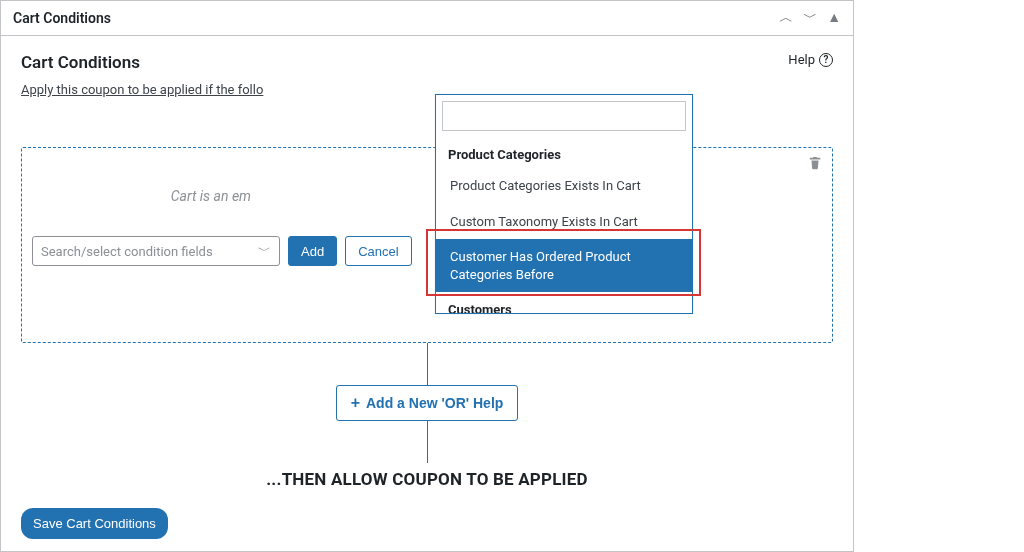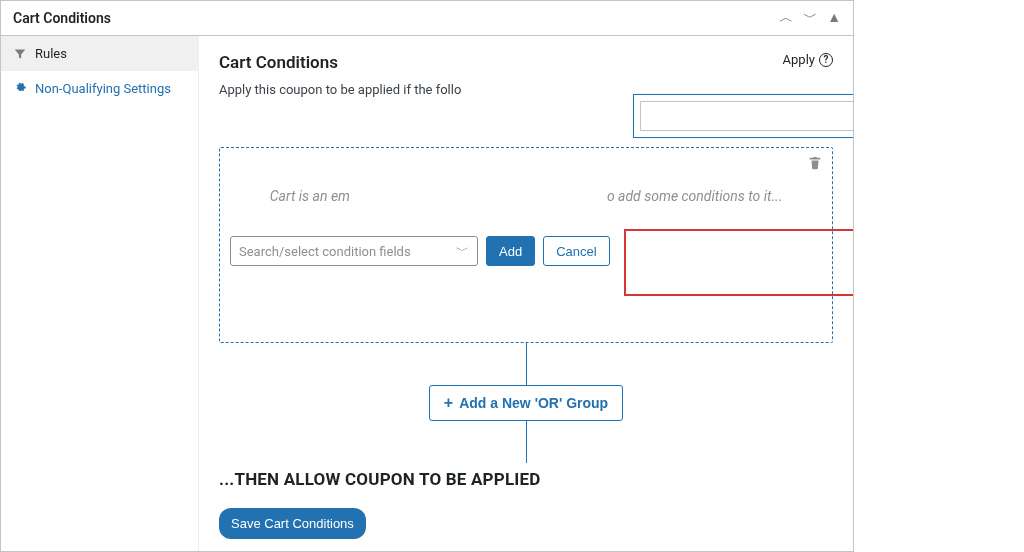--- a/index.html
+++ b/index.html
@@ -13,33 +13,33 @@
   .sidebar { width: 198px; border-right: 1px solid #eee; background: #fff; }
   .side-item { display: flex; align-items: center; gap: 8px; padding: 10px 12px; font-size: 13px; color: #2271b1; cursor: pointer; }
   .side-item.active { background: #f0f0f1; color: #1d2327; }
   .side-icon { width: 14px; display: inline-flex; justify-content: center; color: #787c82; }
   .side-item:not(.active) .side-icon { color: #2271b1; }
   .main { flex: 1; padding: 16px 20px 12px 20px; display: flex; flex-direction: column; position: relative; overflow: hidden; }
   .main-header { display: flex; justify-content: space-between; align-items: start; }
   .main-title { font-size: 17px; font-weight: 600; margin-bottom: 10px; }
   .help { color: #1d2327; font-size: 13px; display: flex; align-items: center; gap: 4px; cursor: pointer; }
   .help-icon { border: 1.4px solid #1d2327; border-radius: 50%; width: 14px; height: 14px; display: inline-flex; align-items: center; justify-content: center; font-size: 10px; font-weight: 600; }
-  .desc { font-size: 13px; color: #3c434a; margin-bottom: 50px; }
+  .desc { font-size: 13px; color: #3c434a; margin-bottom: 50px; text-decoration: underline; }
   .condition-box { border: 1px dashed #2271b1; border-radius: 2px; position: relative; padding: 40px 10px 76px 10px; text-align: center; }
   .placeholder-text { font-style: italic; color: #8c8f94; font-size: 14px; }
   .trash { position: absolute; top: 8px; right: 10px; color: #8c8f94; cursor: pointer; }
   .select-row { display: flex; gap: 8px; align-items: center; justify-content: flex-start; margin-top: 32px; }
   .select-wrap { position: relative; width: 248px; }
   .select-display { border: 1px solid #8c8f94; border-radius: 3px; height: 30px; display: flex; align-items: center; justify-content: space-between; padding: 0 8px; color: #8c8f94; font-size: 13px; background: #fff; cursor: pointer; }
   .btn { border: 1px solid #2271b1; color: #2271b1; background: #fff; border-radius: 3px; height: 30px; padding: 0 12px; font-size: 13px; cursor: pointer; }
   .btn.primary { background: #2271b1; color: #fff; border-color: #2271b1; }
   .connector { width: 1px; height: 42px; background: #2271b1; margin: 0 auto; }
   .or-btn-wrap { text-align: center; }
   .or-btn { border: 1px solid #2271b1; color: #2271b1; background: #fff; border-radius: 3px; padding: 8px 14px; font-size: 14px; font-weight: 600; cursor: pointer; display: inline-flex; align-items: center; gap: 6px; }
-  .then-text { text-align: left; font-weight: 700; font-size: 17px; margin-top: 6px; letter-spacing: 0.2px; }
+  .then-text { text-align: center; font-weight: 700; font-size: 17px; margin-top: 6px; letter-spacing: 0.2px; }
   .footer { margin-top: auto; padding-top: 14px; }
   .save-btn { background: #2271b1; color: #fff; border: none; border-radius: 12px; padding: 8px 12px; font-size: 13px; cursor: pointer; }
 
   
   .dropdown { position: absolute; left: 434px; top: 58px; width: 258px; background: #fff; border: 1px solid #2271b1; z-index: 10; box-shadow: 0 0 0 1px rgba(34,113,177,0.05); }
   .dropdown-search { padding: 6px 6px 6px 6px; }
   .dropdown-search input { width: 100%; height: 30px; border: 1px solid #c3c4c7; padding: 4px 6px; font-size: 13px; outline: none; }
   .dropdown-list { max-height: 176px; overflow-y: auto; position: relative; }
   .group-label { font-weight: 700; font-size: 13px; padding: 10px 12px 6px 12px; color: #1d2327; }
   .option { padding: 9px 14px; font-size: 13px; color: #3c434a; cursor: pointer; line-height: 1.35; }
@@ -58,47 +58,29 @@
 <div class="panel">
   <div class="panel-header">
     <div class="panel-title">Cart Conditions</div>
     <div class="panel-controls">
       <span>︿</span>
       <span>﹀</span>
       <span>▲</span>
     </div>
   </div>
   <div class="panel-body">
-    <div class="sidebar">
-      <div class="side-item active">
-        <span class="side-icon">
-          <svg width="12" height="12" viewBox="0 0 16 16" fill="currentColor">
-              <path d="M1 2h14l-5.5 6.5V14l-3-1.5V8.5L1 2z"></path>
-            </svg>
-        </span>
-        <span>Rules</span>
-      </div>
-      <div class="side-item">
-        <span class="side-icon">
-          <svg width="13" height="13" viewBox="0 0 16 16" fill="currentColor">
-              <path d="M8 5a3 3 0 100 6 3 3 0 000-6zM14.7 9l-1.4-.4a5.4 5.4 0 000-1.2l1.4-.4-.6-1.9-1.4.5a5.4 5.4 0 00-.8-.8l.5-1.4L10.5.8l-.9 1.2a5.4 5.4 0 00-1.2 0L7.5.8 5.6 1.4l.5 1.4a5.4 5.4 0 00-.8.8l-1.4-.5-.6 1.9 1.4.4a5.4 5.4 0 000 1.2l-1.4.4.6 1.9 1.4-.5c.2.3.5.6.8.8l-.5 1.4 1.9.6.9-1.2c.4.1.8.1 1.2 0l.9 1.2 1.9-.6-.5-1.4c.3-.2.6-.5.8-.8l1.4.5.6-1.9z"></path>
-            </svg>
-        </span>
-        <span>Non-Qualifying Settings</span>
-      </div>
-    </div>
 
     <div class="main">
       <div class="main-header">
         <div>
           <div class="main-title">Cart Conditions</div>
           <div class="desc">Apply this coupon to be applied if the follo</div>
         </div>
         <div class="help">
-          <span>Apply</span>
+          <span>Help</span>
           <span class="help-icon">?</span>
         </div>
       </div>
 
       <div class="condition-box">
         <span class="trash">
           <svg width="14" height="14" viewBox="0 0 16 16" fill="currentColor">
               <path d="M6 2V1h4v1h4v2H2V2h4zm-2 3h8l-.7 9.1a1 1 0 01-1 .9H5.7a1 1 0 01-1-.9L4 5z"></path>
             </svg>
         </span>
@@ -116,33 +98,40 @@
           </div>
           <button class="btn primary">Add</button>
           <button class="btn">Cancel</button>
         </div>
       </div>
 
       <div class="connector"></div>
       <div class="or-btn-wrap">
         <button class="or-btn">
           <span style="font-size:16px; font-weight:700;">+</span>
-          <span>Add a New 'OR' Group</span>
+          <span>Add a New 'OR' Help</span>
         </button>
       </div>
       <div class="connector"></div>
 
       <div class="then-text">...THEN ALLOW COUPON TO BE APPLIED</div>
 
       <div class="footer">
         <button class="save-btn">Save Cart Conditions</button>
       </div>
 
       <div class="dropdown">
         <div class="dropdown-search">
           <input type="text" value="" style="">
         </div>
+        <div class="dropdown-list">
+          <div class="group-label">Product Categories</div>
+          <div class="option">Product Categories Exists In Cart</div>
+          <div class="option">Custom Taxonomy Exists In Cart</div>
+          <div class="option selected">Customer Has Ordered Product Categories Before</div>
+          <div class="group-label">Customers</div>
+        </div>
       </div>
 
       <div class="highlight-box hl-a"></div>
     </div>
   </div>
 </div>
 
 </body></html>

